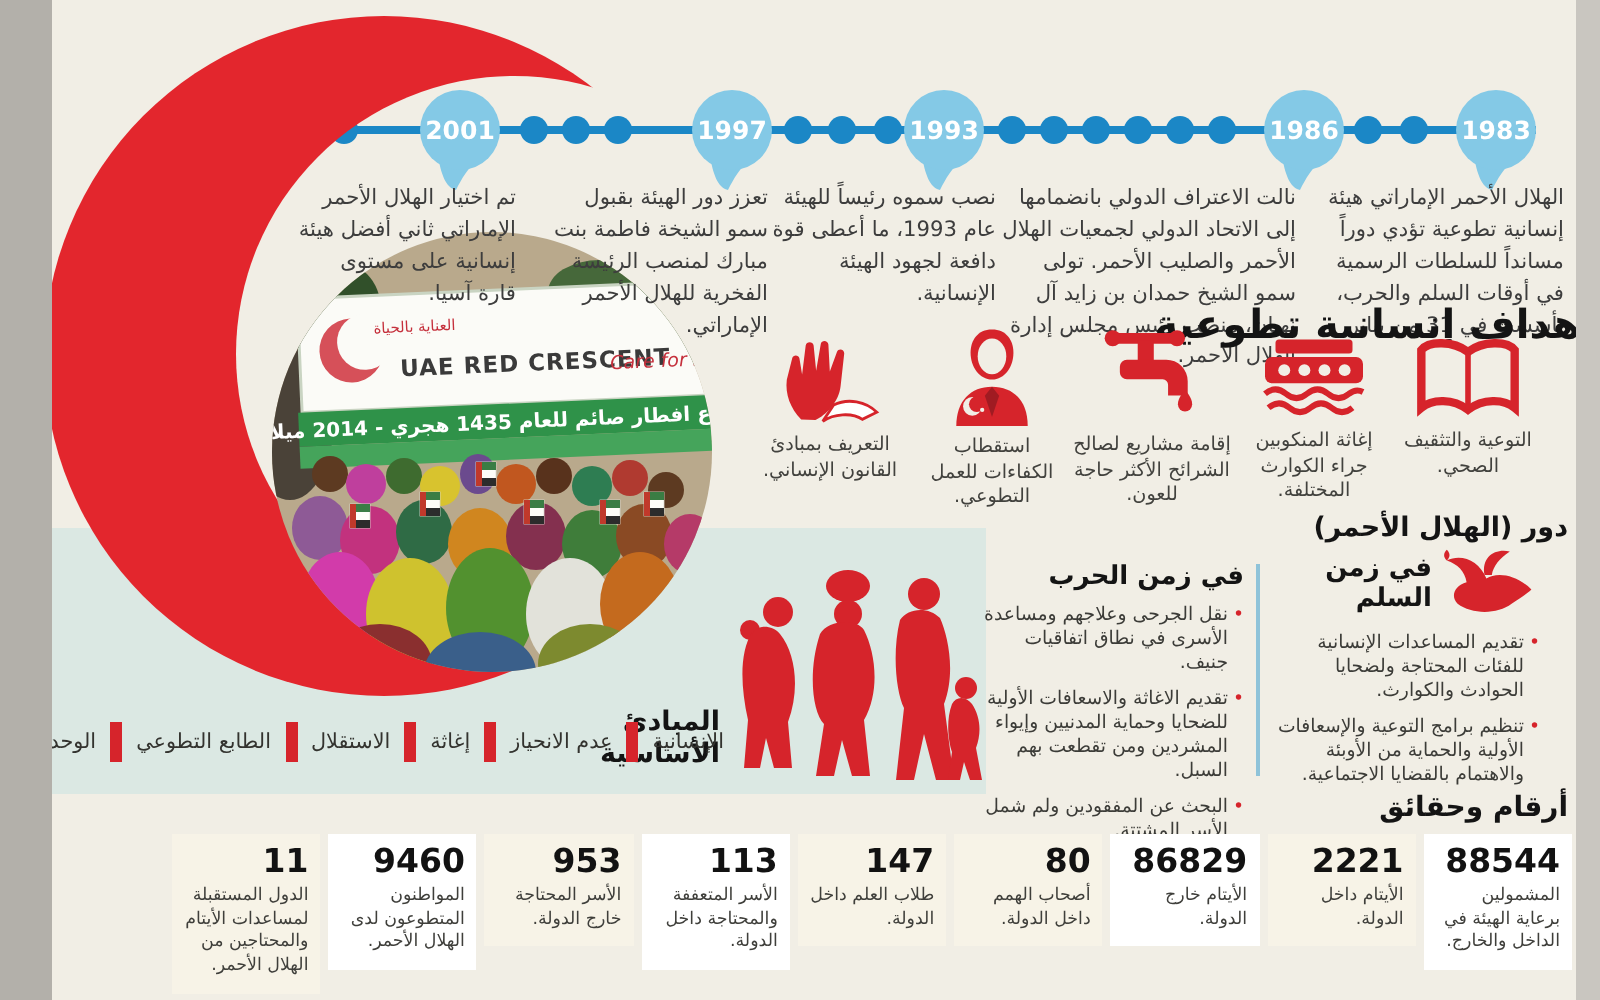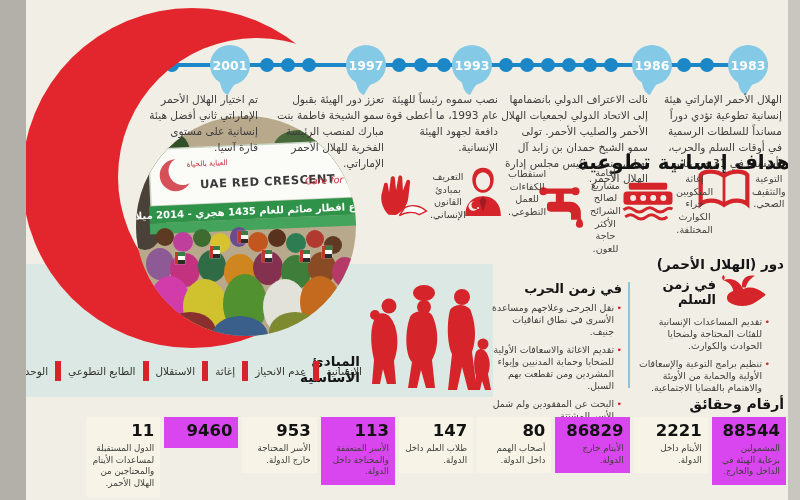--- a/index.html
+++ b/index.html
@@ -3,32 +3,32 @@
 <meta charset="utf-8">
 <style>
   html,body{margin:0;padding:0;}
   body{font-family:"DejaVu Sans",sans-serif;}
   #stage{position:relative;width:800px;height:500px;background:#f1eee5;overflow:hidden;}
   .abs{position:absolute;}
   .rtl{direction:rtl;text-align:right;}
   .h-main{font-weight:bold;color:#141414;}
   .tl-text{font-size:10.6px;line-height:1.5;color:#3d3d3d;}
   .strip{top:0;height:500px;background:#bab7b1;}
-  .goal-col{display:flex;flex-direction:row;align-items:center;}
+  .goal-col{display:flex;flex-direction:column;align-items:center;}
   .goal-label{font-size:9.6px;line-height:1.32;color:#42423e;text-align:center;direction:rtl;margin-top:5px;}
   .bullets{margin:0;padding:0;list-style:none;font-size:9.4px;line-height:1.3;color:#3c3c38;}
   .bullets li{margin-bottom:5px;position:relative;padding-right:8px;}
   .bullets li::before{content:"•";color:#d6242b;position:absolute;right:0;top:0;}
   .col-head{font-weight:bold;font-size:13px;color:#141414;}
   .principles{display:flex;direction:rtl;align-items:center;gap:7px;flex-wrap:nowrap;}
   .principles .p-item{font-size:10.4px;color:#33332f;white-space:nowrap;}
   .p-bar{width:6px;height:20px;background:#d6242b;flex:0 0 auto;}
   .stats{display:flex;direction:rtl;gap:4px;align-items:flex-start;}
   .stat-box{flex:1 1 0;padding:5px 6px 7px;direction:rtl;text-align:right;}
-  .stat-box.blue{background:#d946ef;}
+  .stat-box.blue{background:#ffffff;}
   .stat-box.cream{background:#f7f3e7;}
   .stat-num{font-weight:bold;font-size:16.5px;color:#121212;line-height:1.15;}
   .stat-label{font-size:8.7px;line-height:1.35;color:#3f3f3b;margin-top:2px;}
   svg{display:block;}
 </style>
 </head>
 <body>
 
 <div id="stage">
 
@@ -327,20 +327,21 @@
     <div class="stat-box blue">
       <div class="stat-num">113</div>
       <div class="stat-label">الأسر المتعففة والمحتاجة داخل الدولة.</div>
     </div>
     <div class="stat-box cream">
       <div class="stat-num">953</div>
       <div class="stat-label">الأسر المحتاجة خارج الدولة.</div>
     </div>
     <div class="stat-box blue">
       <div class="stat-num">9460</div>
+      <div class="stat-label">المواطنون المتطوعون لدى الهلال الأحمر.</div>
     </div>
     <div class="stat-box cream">
       <div class="stat-num">11</div>
       <div class="stat-label">الدول المستقبلة لمساعدات الأيتام والمحتاجين من الهلال الأحمر.</div>
     </div>
   </div>
 
   <div class="abs strip" style="left:0;width:26px;background:#b3b0aa;"></div>
   <div class="abs strip" style="left:788px;width:12px;background:#c9c6c0;"></div>
 

